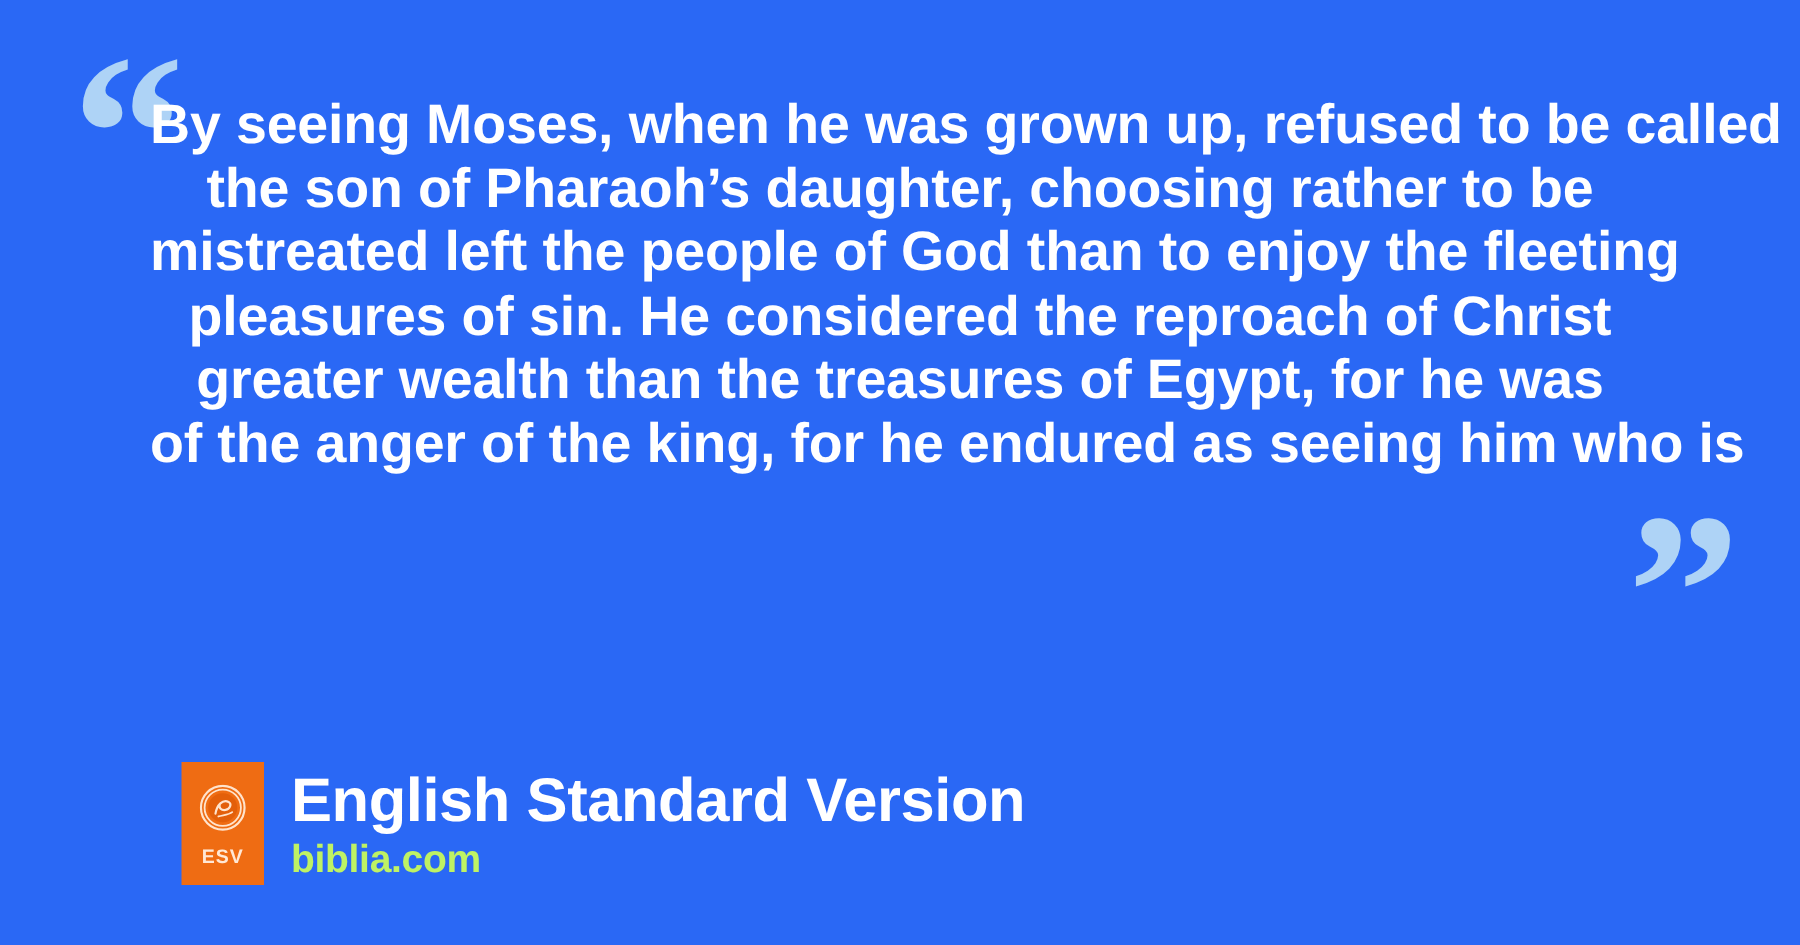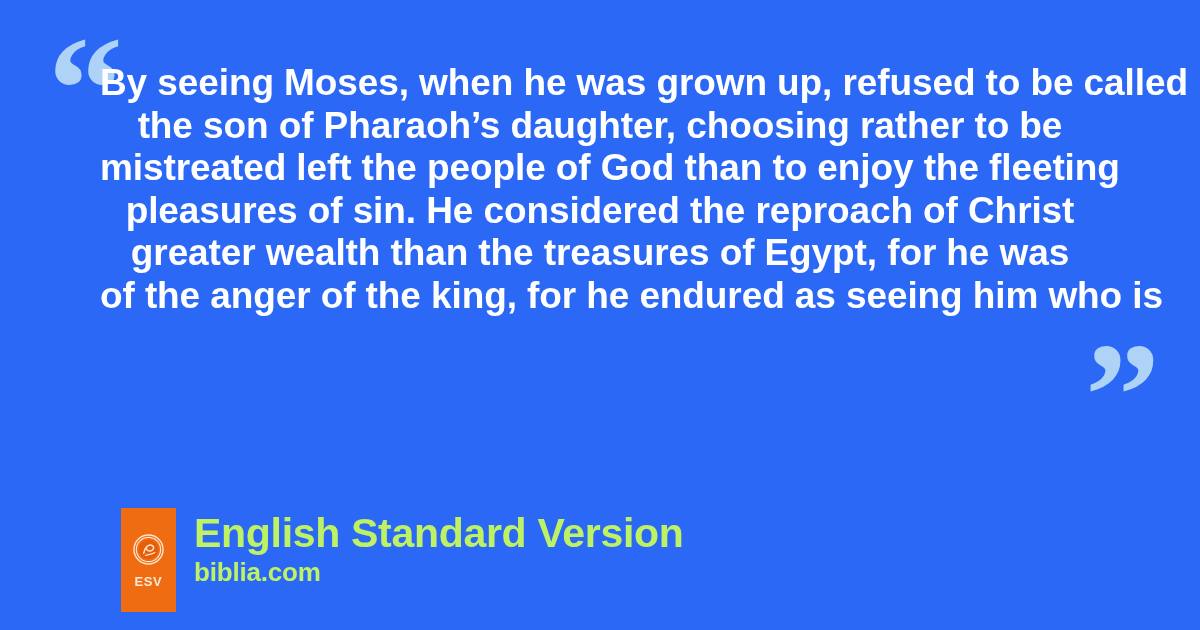--- a/index.html
+++ b/index.html
@@ -63,21 +63,21 @@
   #footer {
     position: absolute;
     left: 121px;
     top: 508px;
     display: flex;
     align-items: flex-start;
   }
 
   #esv-logo {
     width: 55px;
-    height: 104px;
+    height: 82px;
     background: #ef6c13;
     display: flex;
     flex-direction: column;
     align-items: center;
     justify-content: center;
     flex: 0 0 auto;
   }
   #esv-seal {
     width: 31px;
     height: 31px;
@@ -93,21 +93,21 @@
   }
 
   #footer-text {
     margin-left: 18px;
     display: flex;
     flex-direction: column;
     justify-content: flex-start;
     padding-top: 2px;
   }
   #version-name {
-    color: #bef264;
+    color: #ffffff;
     font-family: "Liberation Sans", sans-serif;
     font-weight: 700;
     font-size: 41px;
     line-height: 46px;
     letter-spacing: -0.3px;
   }
   #site-name {
     color: #bef264;
     font-family: "Liberation Sans", sans-serif;
     font-weight: 700;

